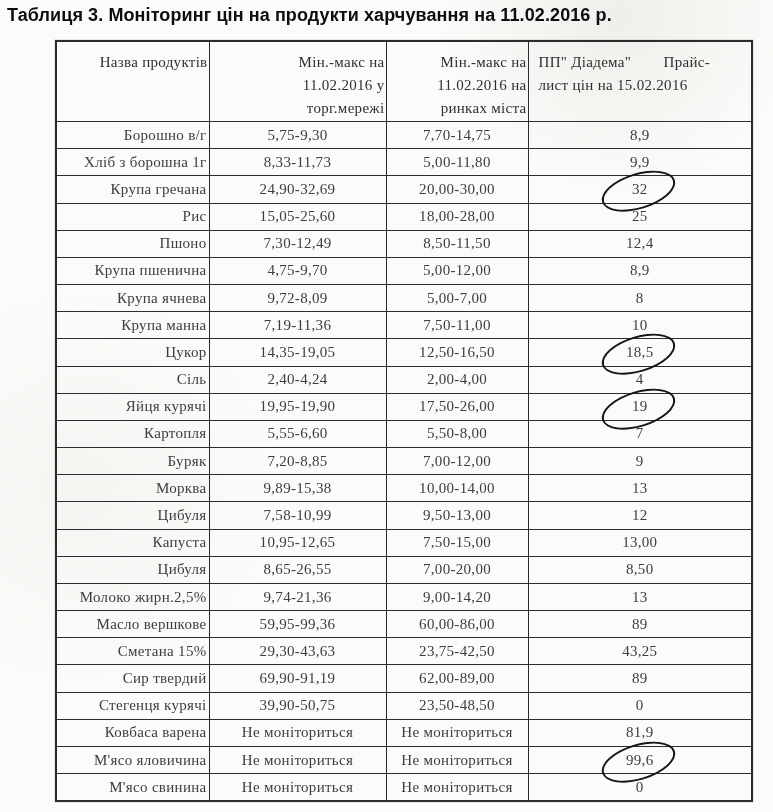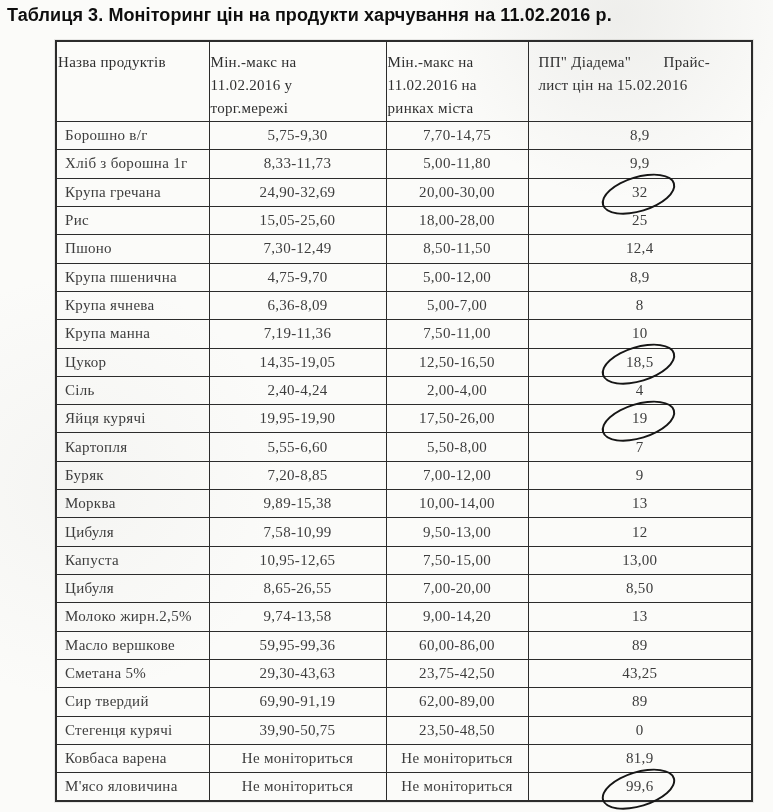--- a/index.html
+++ b/index.html
@@ -40,40 +40,40 @@
   col.c3 { width: 142px; }
   col.c4 { width: 224px; }
   th {
     height: 70px;
     font-weight: normal;
     font-size: 15px;
     line-height: 23px;
     color: #2f2f2f;
     vertical-align: top;
     padding-top: 9px;
-    text-align: left;
+    text-align: right;
     white-space: pre-line;
     letter-spacing: 0.3px;
   }
   th.hdr-pricelist {
     white-space: pre-wrap;
     text-align: left;
     padding-left: 10px;
     padding-right: 8px;
   }
   td {
     font-size: 15px;
     color: #3d3d3d;
     text-align: center;
     letter-spacing: 0.3px;
     padding: 1px 2px;
     height: 24px;
   }
   td.c-name {
-    text-align: left;
+    text-align: right;
     padding-left: 8px;
   }
   .circled {
     position: relative;
     display: inline-block;
     padding: 0 4px;
   }
   .circled::after {
     content: "";
     position: absolute;
@@ -142,21 +142,21 @@
         <td><span>12,4</span></td>
       </tr>
       <tr>
         <td class="c-name">Крупа пшенична</td>
         <td>4,75-9,70</td>
         <td>5,00-12,00</td>
         <td><span>8,9</span></td>
       </tr>
       <tr>
         <td class="c-name">Крупа ячнева</td>
-        <td>6,36-8,09</td>
+        <td>9,72-8,09</td>
         <td>5,00-7,00</td>
         <td><span>8</span></td>
       </tr>
       <tr>
         <td class="c-name">Крупа манна</td>
         <td>7,19-11,36</td>
         <td>7,50-11,00</td>
         <td><span>10</span></td>
       </tr>
       <tr>
@@ -208,32 +208,32 @@
         <td><span>13,00</span></td>
       </tr>
       <tr>
         <td class="c-name">Цибуля</td>
         <td>8,65-26,55</td>
         <td>7,00-20,00</td>
         <td><span>8,50</span></td>
       </tr>
       <tr>
         <td class="c-name">Молоко жирн.2,5%</td>
-        <td>9,74-13,58</td>
+        <td>9,74-21,36</td>
         <td>9,00-14,20</td>
         <td><span>13</span></td>
       </tr>
       <tr>
         <td class="c-name">Масло вершкове</td>
         <td>59,95-99,36</td>
         <td>60,00-86,00</td>
         <td><span>89</span></td>
       </tr>
       <tr>
-        <td class="c-name">Сметана 5%</td>
+        <td class="c-name">Сметана 15%</td>
         <td>29,30-43,63</td>
         <td>23,75-42,50</td>
         <td><span>43,25</span></td>
       </tr>
       <tr>
         <td class="c-name">Сир твердий</td>
         <td>69,90-91,19</td>
         <td>62,00-89,00</td>
         <td><span>89</span></td>
       </tr>
@@ -248,14 +248,20 @@
         <td>Не моніториться</td>
         <td>Не моніториться</td>
         <td><span>81,9</span></td>
       </tr>
       <tr>
         <td class="c-name">М'ясо яловичина</td>
         <td>Не моніториться</td>
         <td>Не моніториться</td>
         <td><span class="circled">99,6</span></td>
       </tr>
+      <tr>
+        <td class="c-name">М'ясо свинина</td>
+        <td>Не моніториться</td>
+        <td>Не моніториться</td>
+        <td><span>0</span></td>
+      </tr>
     </tbody>
 </table>
 
 </body></html>

